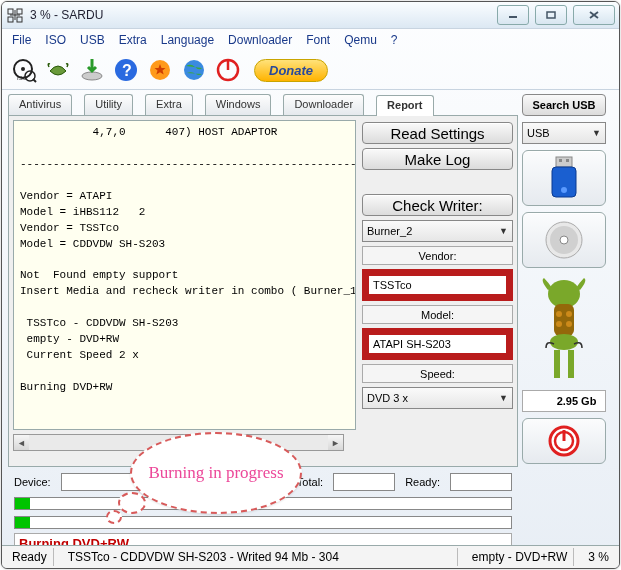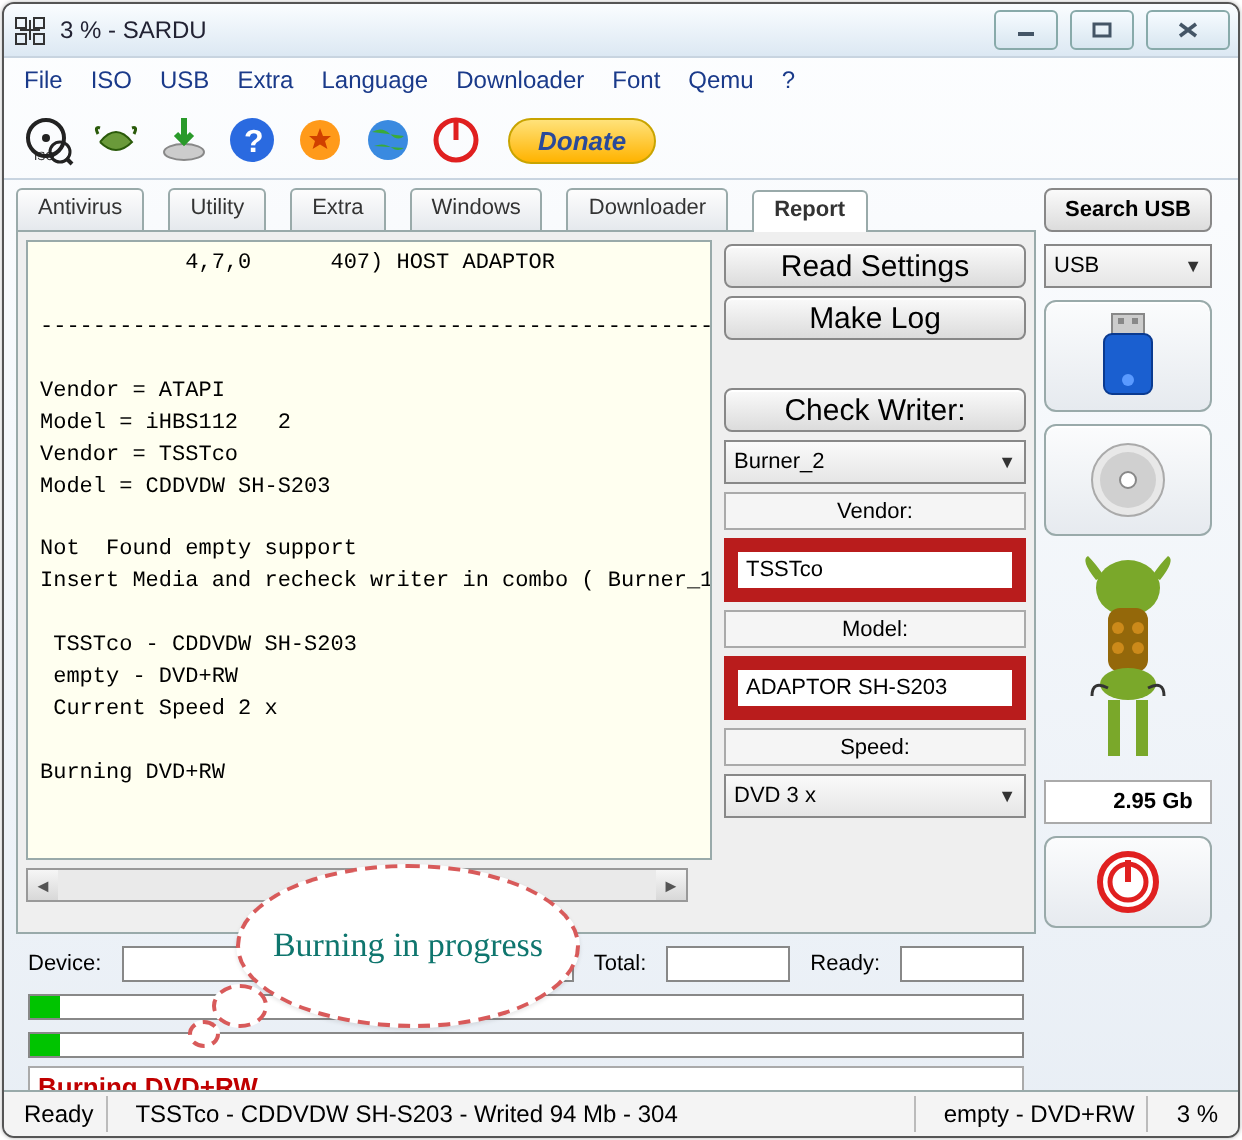--- a/index.html
+++ b/index.html
@@ -39,21 +39,21 @@
 .lowersection{padding:0 6px;}
 .tdf{display:flex;gap:10px;margin-top:6px;align-items:center;}
 .smalllbl{font-size:11px;}
 .smalltxt{flex:1;height:16px;border:1px solid #888;background:#fff;}
 .progressbar{height:11px;border:1px solid #888;background:#fff;margin-top:6px;position:relative;}
 .progressbar .fill{height:100%;background:#00c400;width:3%;}
 .burnlabel{margin-top:4px;color:#c00000;font-weight:bold;font-size:13px;border:1px solid #aaa;padding:2px 4px;background:#fff;height:16px;overflow:hidden;}
 .statusbar{position:absolute;bottom:0;left:0;right:0;height:22px;border-top:1px solid #9aa;background:#f4f4f4;display:flex;align-items:center;font-size:12px;padding:0 4px;gap:8px;}
 .statusbar .cell{border-right:1px solid #bbb;padding:0 6px;height:18px;display:flex;align-items:center;}
 .statusbar .cell:last-child{border-right:none;}
-.callout{position:absolute;left:116px;top:430px;width:160px;height:70px;background:#fff;border:2px dashed #d85a5a;border-radius:50% 50% 48% 52% / 50% 50% 50% 50%;display:flex;align-items:center;justify-content:center;text-align:center;color:#0f766e;font-size:17px;font-family:'Comic Sans MS',cursive;padding:4px;box-shadow:0 1px 2px rgba(0,0,0,.1);z-index:5;}
+.callout{position:absolute;left:128px;top:430px;width:160px;height:70px;background:#fff;border:2px dashed #d85a5a;border-radius:50% 50% 48% 52% / 50% 50% 50% 50%;display:flex;align-items:center;justify-content:center;text-align:center;color:#ec4899;font-size:17px;font-family:'Comic Sans MS',cursive;padding:4px;box-shadow:0 1px 2px rgba(0,0,0,.1);z-index:5;}
 .callout::before,.callout::after{content:"";position:absolute;border:2px dashed #d85a5a;background:#fff;border-radius:50%;}
 .callout::before{width:24px;height:18px;left:-14px;bottom:-2px;}
 .callout::after{width:12px;height:10px;left:-26px;bottom:-12px;}
 .alien{width:60px;height:110px;}
 </style>
 </head>
 <body>
 
 <div class="window">
   <div class="titlebar">
@@ -189,21 +189,21 @@
           <div class="btn">Make Log</div>
           <div style="height:16px"></div>
           <div class="btn">Check Writer:</div>
           <div class="combo">
               <span>Burner_2</span>
               <span class="arrow">▼</span>
             </div>
           <div class="lbl">Vendor:</div>
           <div class="txt">TSSTco</div>
           <div class="lbl">Model:</div>
-          <div class="txt">ADAPTOR SH-S203</div>
+          <div class="txt">ATAPI SH-S203</div>
           <div class="lbl">Speed:</div>
           <div class="combo">
               <span>DVD 3 x</span>
               <span class="arrow">▼</span>
             </div>
         </div>
       </div>
 
       <div class="lowersection">
         <div class="tdf">

